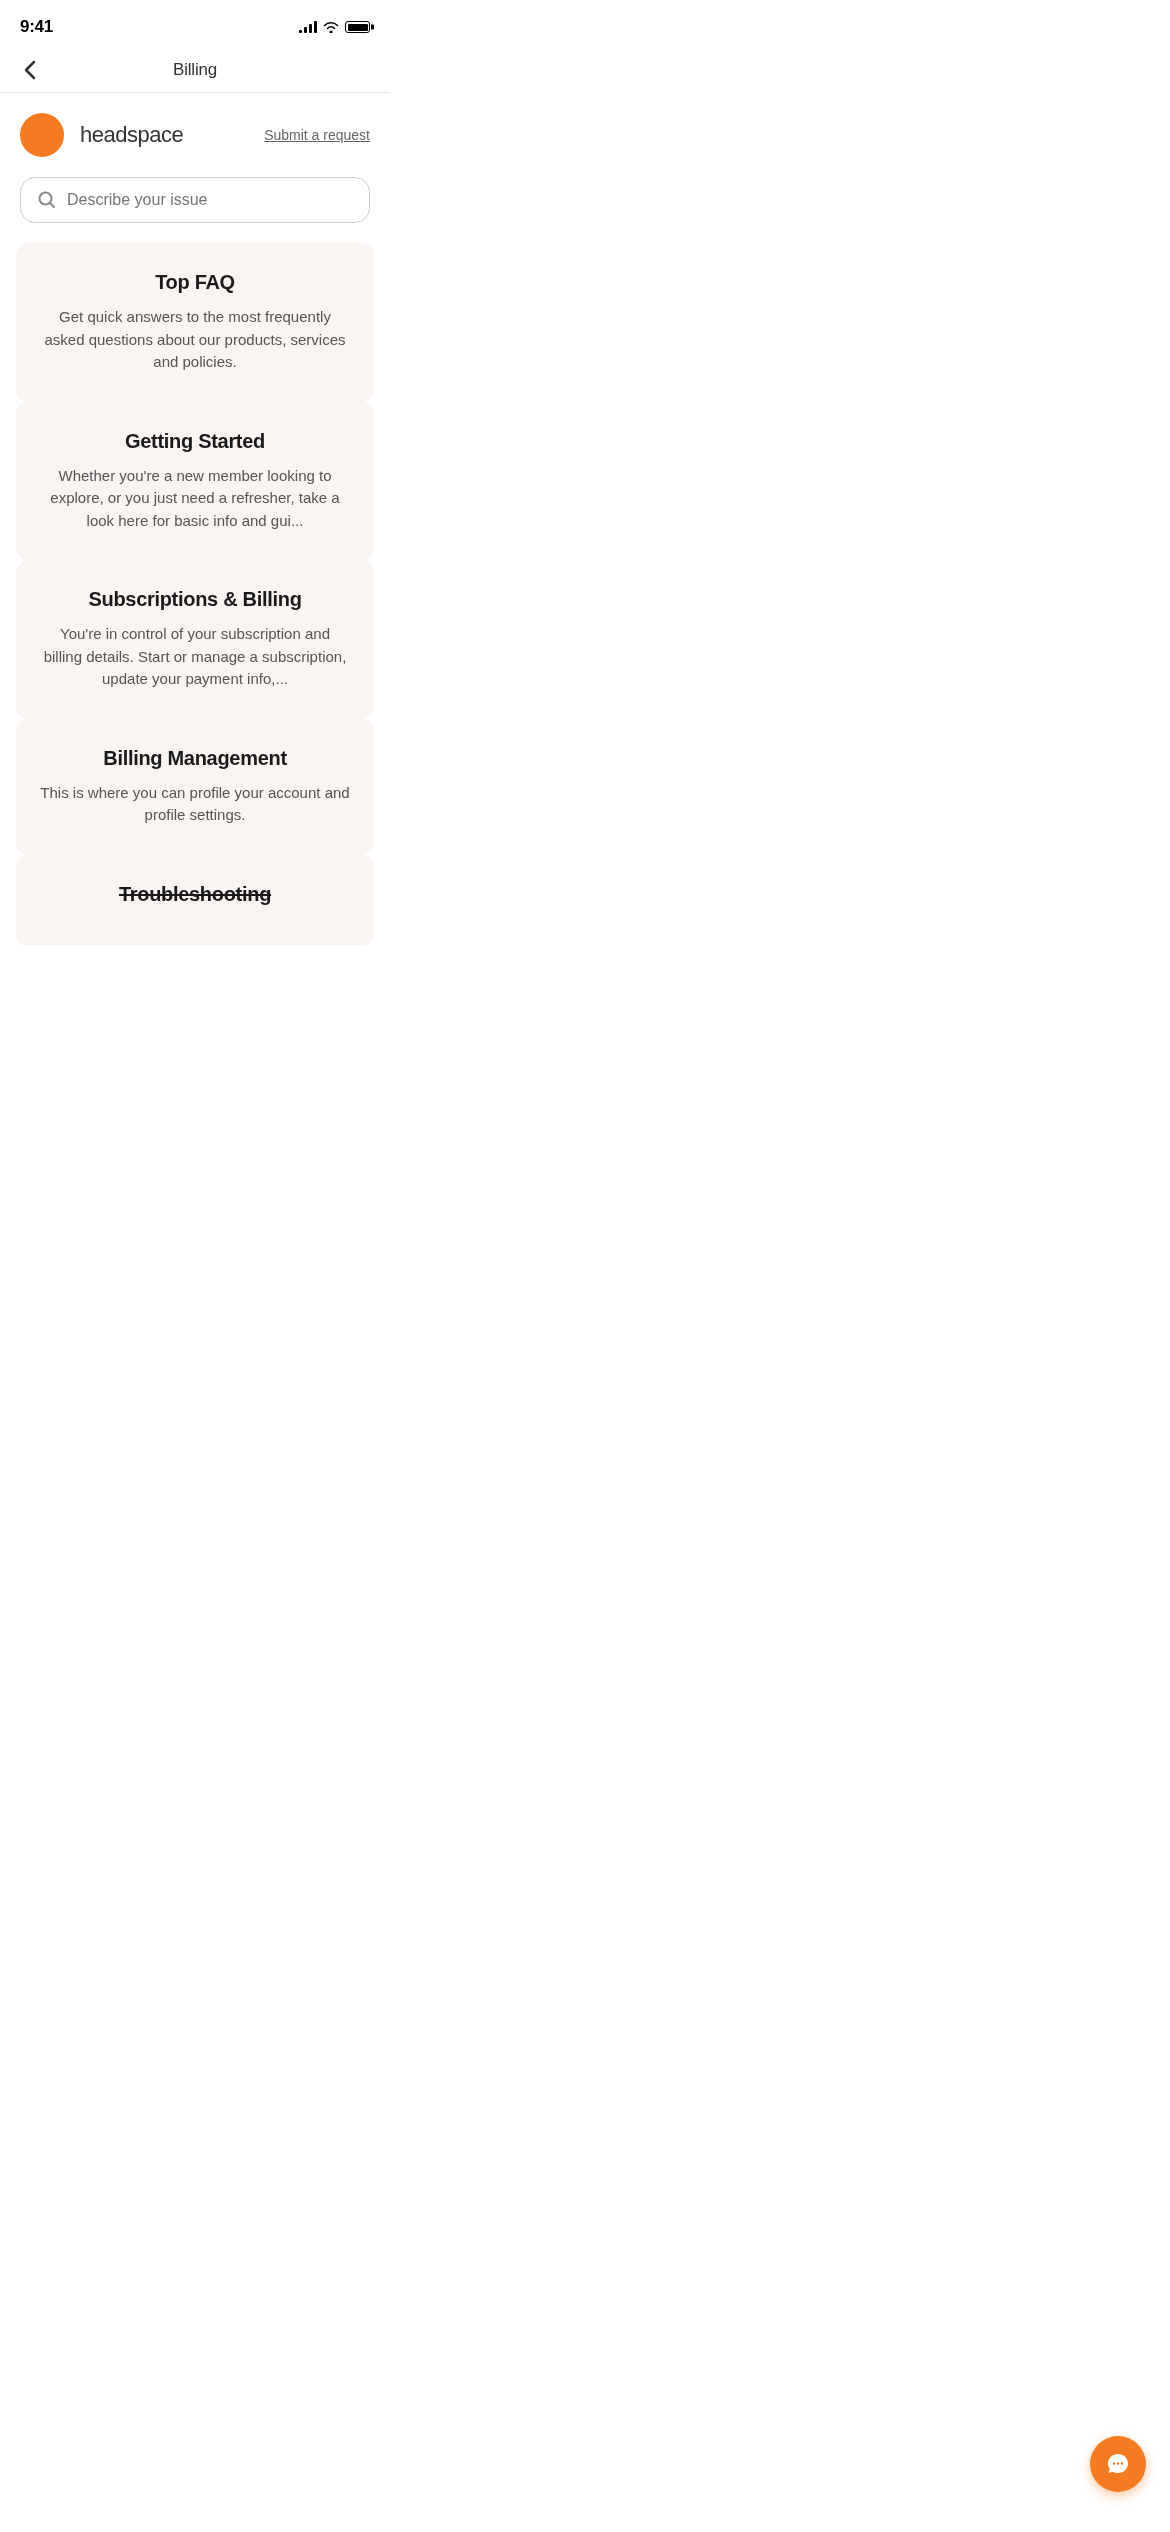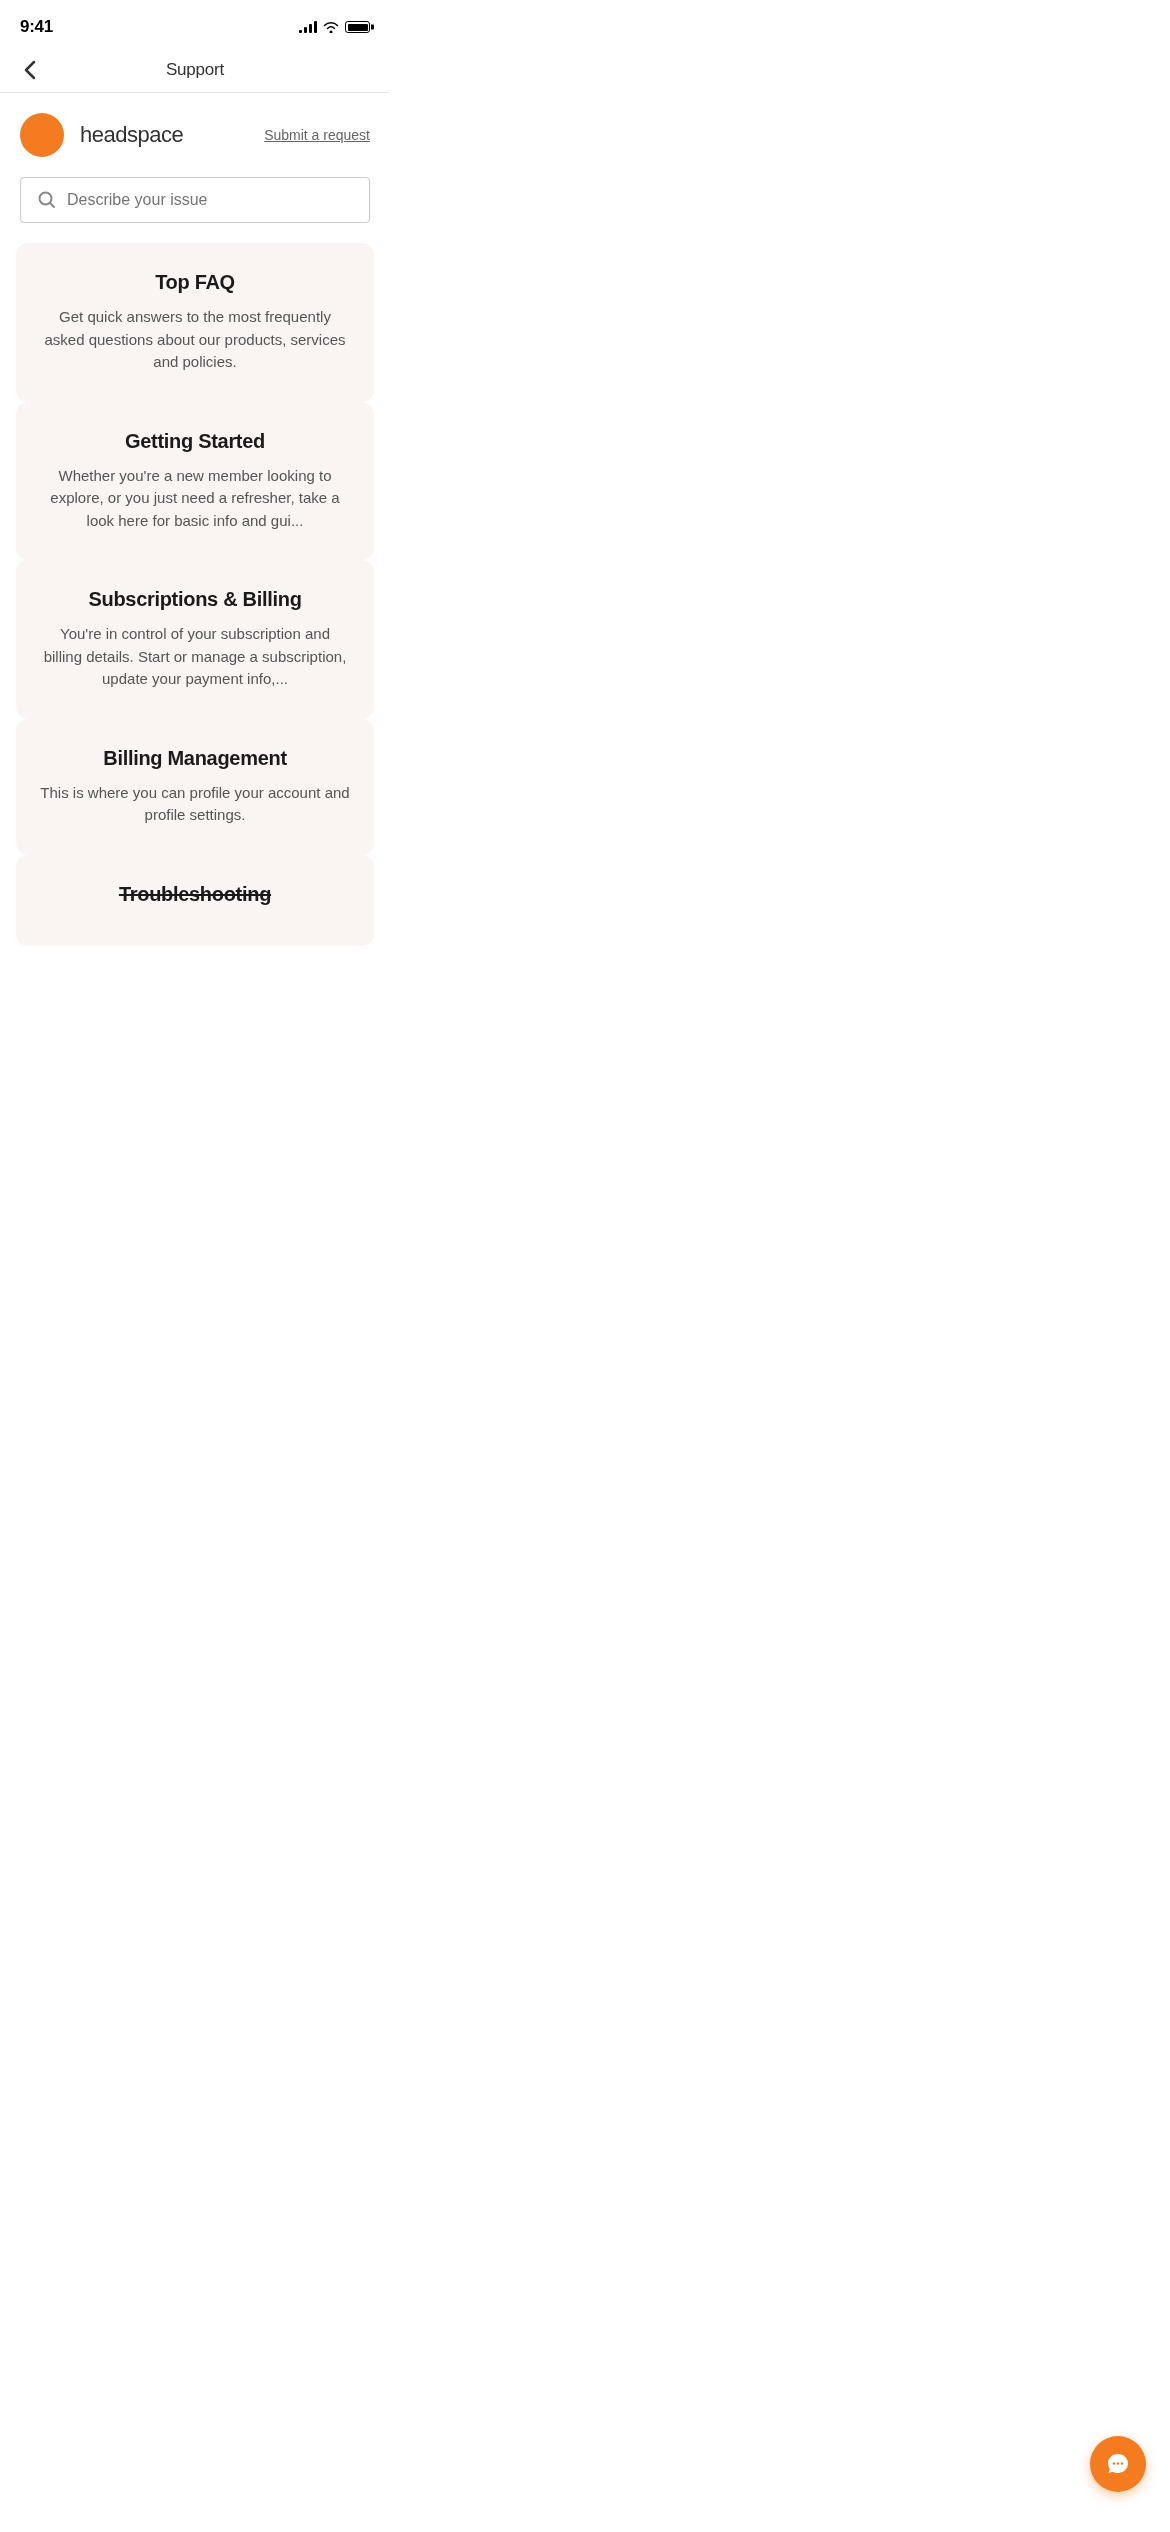--- a/index.html
+++ b/index.html
@@ -150,21 +150,21 @@
 
     
     .search-container {
       padding: 4px 20px 20px 20px;
     }
 
     .search-box {
       display: flex;
       align-items: center;
       border: 1.5px solid #ccc;
-      border-radius: 4px;
+      border-radius: 15px;
       padding: 12px 16px;
       gap: 10px;
       background: #fff;
     }
 
     .search-icon {
       color: #888;
       font-size: 18px;
       flex-shrink: 0;
     }
@@ -258,21 +258,21 @@
     </div>
   </div>
 </div>
 
 <div class="nav-bar">
   <button class="back-button">
     <svg width="12" height="20" viewBox="0 0 12 20" fill="none">
       <path d="M10 2L2 10L10 18" stroke="#333" stroke-width="2.5" stroke-linecap="round" stroke-linejoin="round"></path>
     </svg>
   </button>
-  <span class="nav-title">Support</span>
+  <span class="nav-title">Billing</span>
 </div>
 
 <div class="header">
   <div class="logo-section">
     <div class="logo-circle"></div>
     <span class="logo-text">headspace</span>
   </div>
   <button class="submit-request-link">Submit a request</button>
 </div>
 

